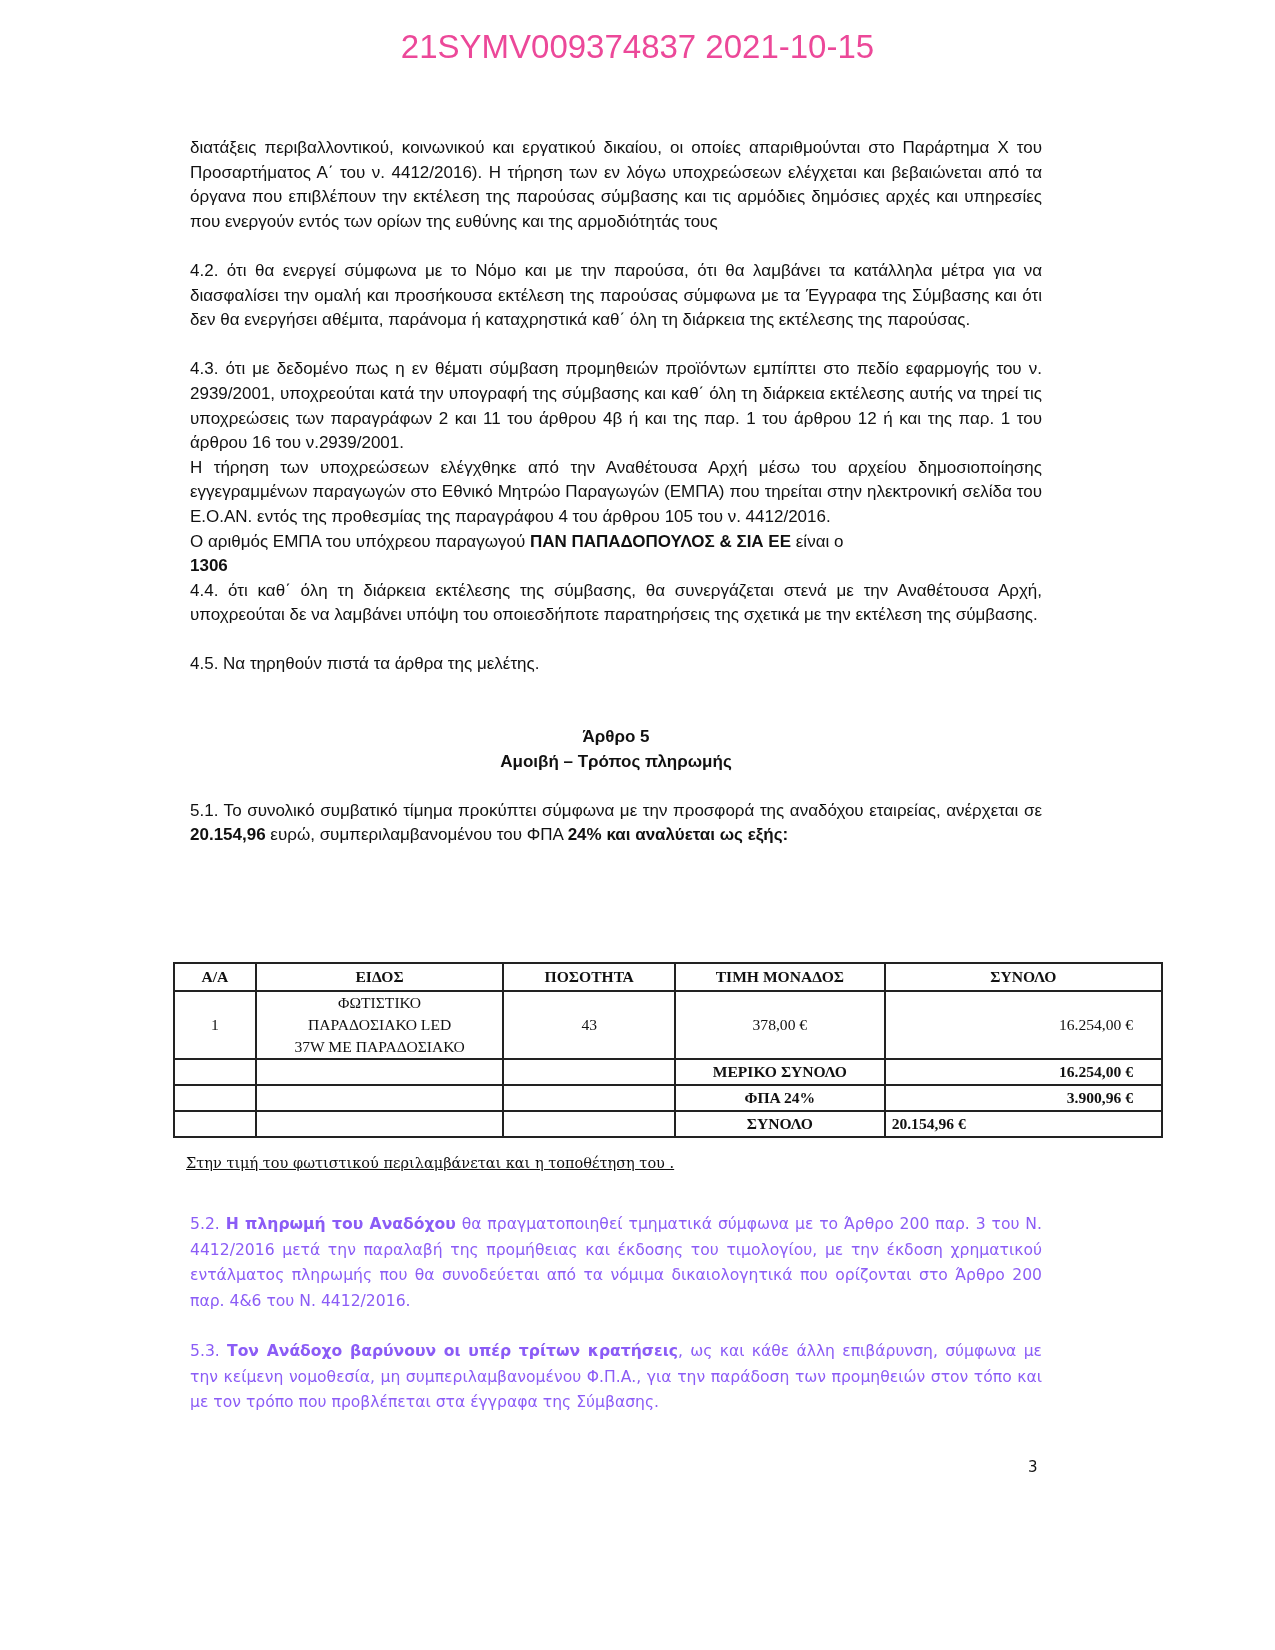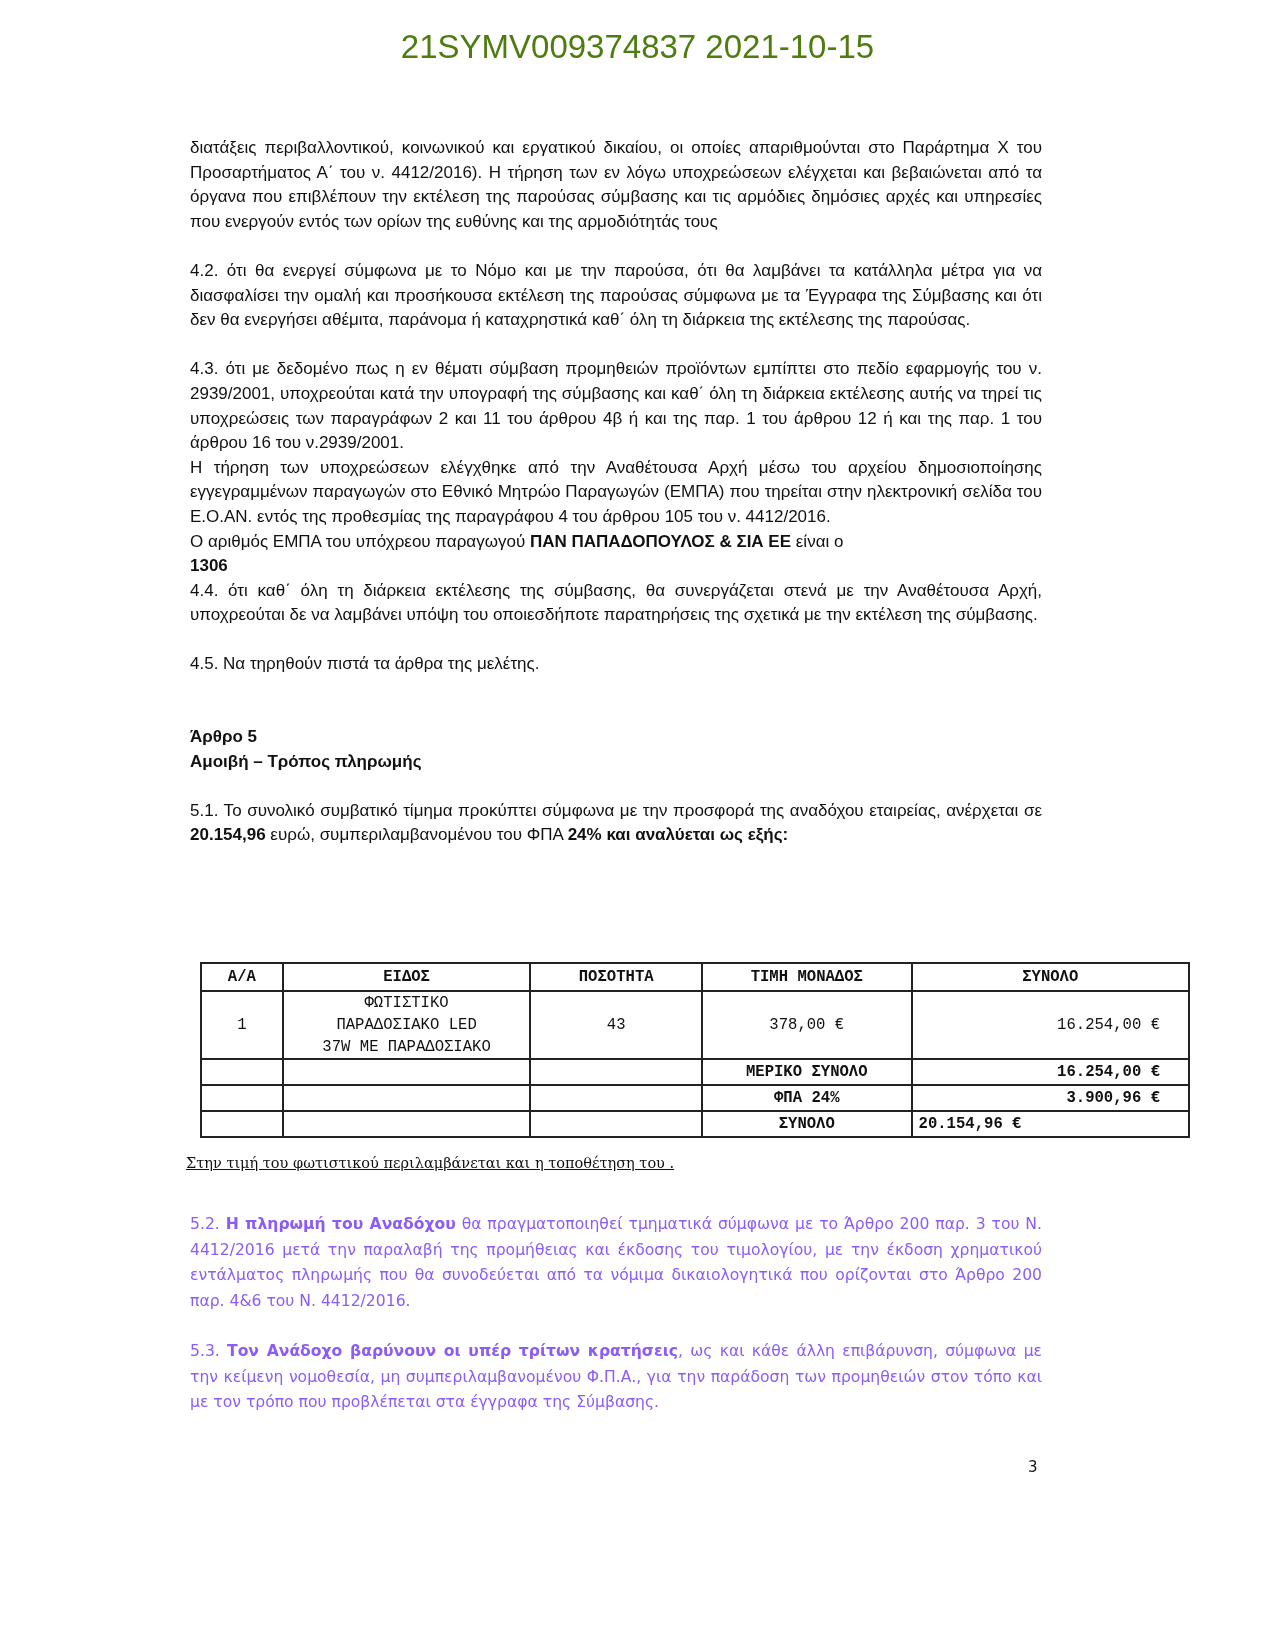--- a/index.html
+++ b/index.html
@@ -1,32 +1,32 @@
 <!DOCTYPE html>
 <html><head>
 <meta charset="utf-8">
 <style>
   html, body { margin: 0; padding: 0; background: #ffffff; }
   body { width: 1275px; height: 1650px; position: relative; overflow: hidden; color: #111; }
   .header {
     position: absolute; top: 28px; left: 0; width: 1275px; text-align: center;
-    font-family: "Liberation Sans", sans-serif; font-size: 33px; color: #4d7c0f;
+    font-family: "Liberation Sans", sans-serif; font-size: 33px; color: #ec4899;
   }
   .content {
     position: absolute; left: 190px; top: 136px; width: 852px;
     font-family: Liberation Sans, sans-serif; font-size: 17px; line-height: 24.6px; color: #111;
   }
   .para { margin: 0; text-align: justify; text-align-last: left; }
   .gap { height: 24.6px; }
   .gap2 { height: 48px; }
   b { font-weight: bold; }
-  .title-block { font-weight: bold; }
+  .title-block { text-align: center; font-weight: bold; }
   table.items {
     position: absolute; left: 173px; top: 962px; width: 990px;
-    border-collapse: collapse; font-family: Liberation Mono, monospace; font-size: 15.6px; color: #111; margin-left: 27px;
+    border-collapse: collapse; font-family: Liberation Serif, serif; font-size: 15.6px; color: #111;
   }
   table.items td, table.items th {
     border: 2px solid #222; text-align: center; padding: 0 6px; line-height: 24px;
   }
   table.items th { font-weight: bold; height: 26px; }
   table.items td.bold { font-weight: bold; }
   .note {
     position: absolute; left: 186px; top: 1155px;
     font-family: "DejaVu Serif", serif; font-size: 14.5px; text-decoration: underline; color: #111;
   }

